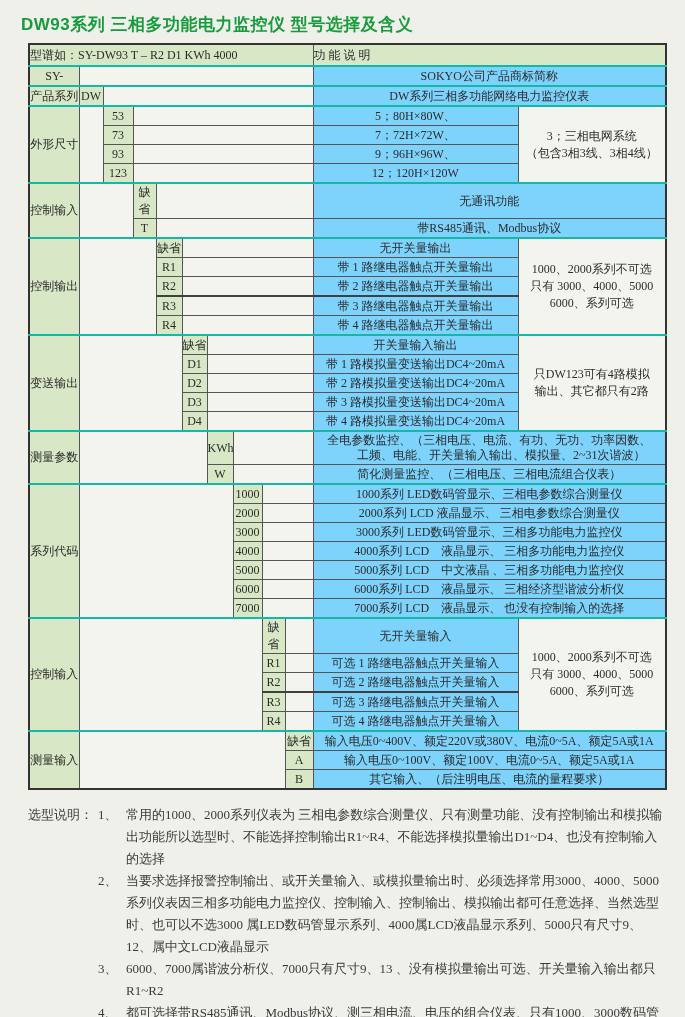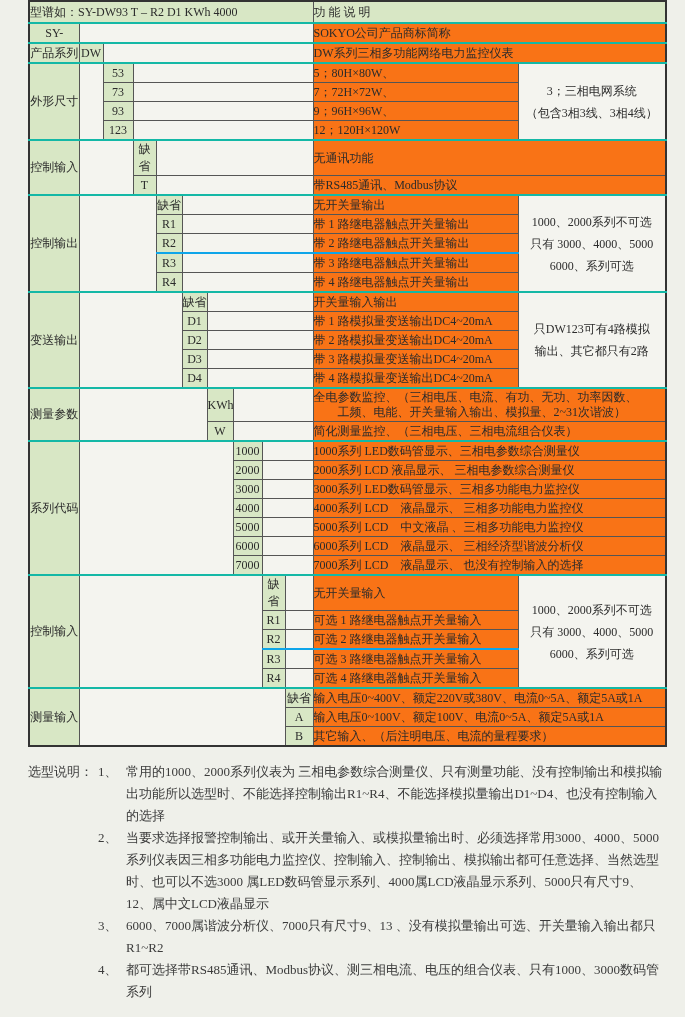--- a/index.html
+++ b/index.html
@@ -25,40 +25,41 @@
   table.model td{
     border:1px solid #555;
     font-size:12px;
     height:18px;
     padding:0;
     overflow:hidden;
   }
   tr.hdr td{height:20px;}
   tr.tall td{height:32px;}
   tr.sec td{border-top:2px solid #14b8a6;}
-  tr.mid td{border-top:2px solid #0ea5e9;margin-top:24px;}
+  tr.mid td{border-top:2px solid #404040;margin-top:24px;}
   td.g{background:#d8e7c5;text-align:center;}
   td.w{background:#f4f4ef;}
-  td.d{background:#f97316;text-align:left;padding:0 6px;white-space:pre-line;line-height:15px;}
-  td.n{background:#f4f4ef;text-align:center;white-space:pre-line;line-height:22px;}
+  td.d{background:#7dd3fc;text-align:center;padding:0 6px;white-space:pre-line;line-height:15px;}
+  td.n{background:#f4f4ef;text-align:center;white-space:pre-line;line-height:17px;}
   td.hl{text-align:left;padding-left:10px;}
   td.hc{text-align:left;padding-right:140px;}
   .bottom{
     margin:14px 20px 0 28px;
     font-size:13px;line-height:22px;color:#3b3b3b;
   }
   .notes{display:grid;grid-template-columns:70px 1fr;}
   .blk-label{grid-column:1;white-space:nowrap;}
   .note-items{grid-column:2;}
   .note-item{display:grid;grid-template-columns:28px 1fr;}
 </style>
 </head>
 <body>
 
 <div>
+  <div class="page-title">DW93系列 三相多功能电力监控仪 型号选择及含义</div>
 
   <table class="model">
     <colgroup>
       <col style="width:50px">
         <col style="width:24px">
         <col style="width:30px">
         <col style="width:23px">
       <col style="width:26px">
         <col style="width:25px">
         <col style="width:26px">

